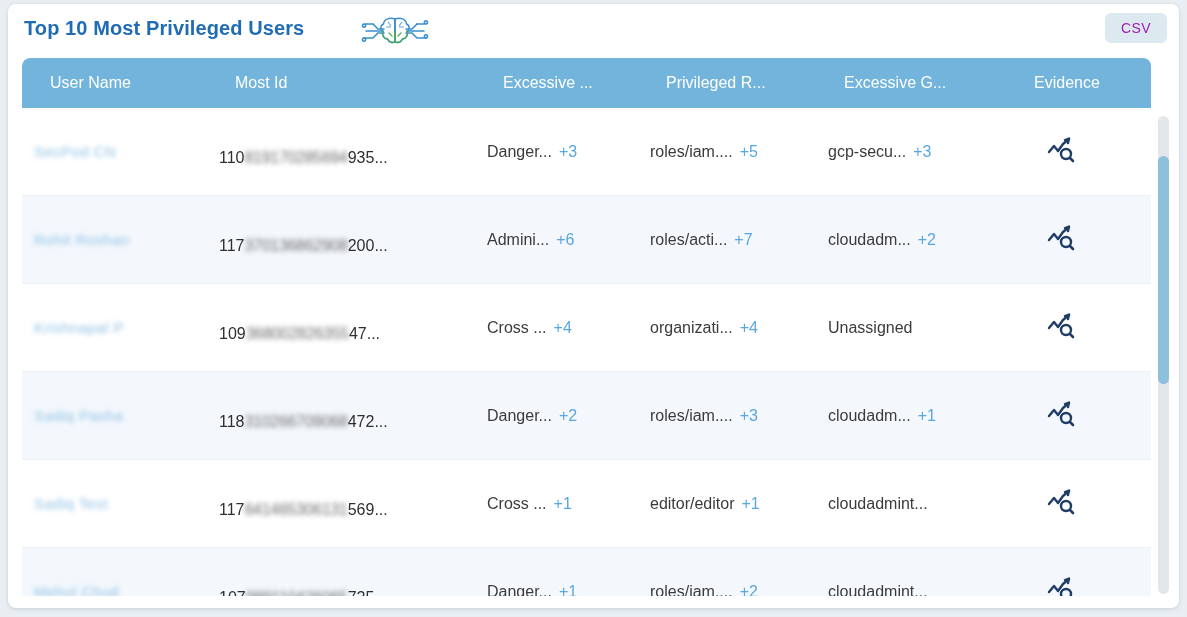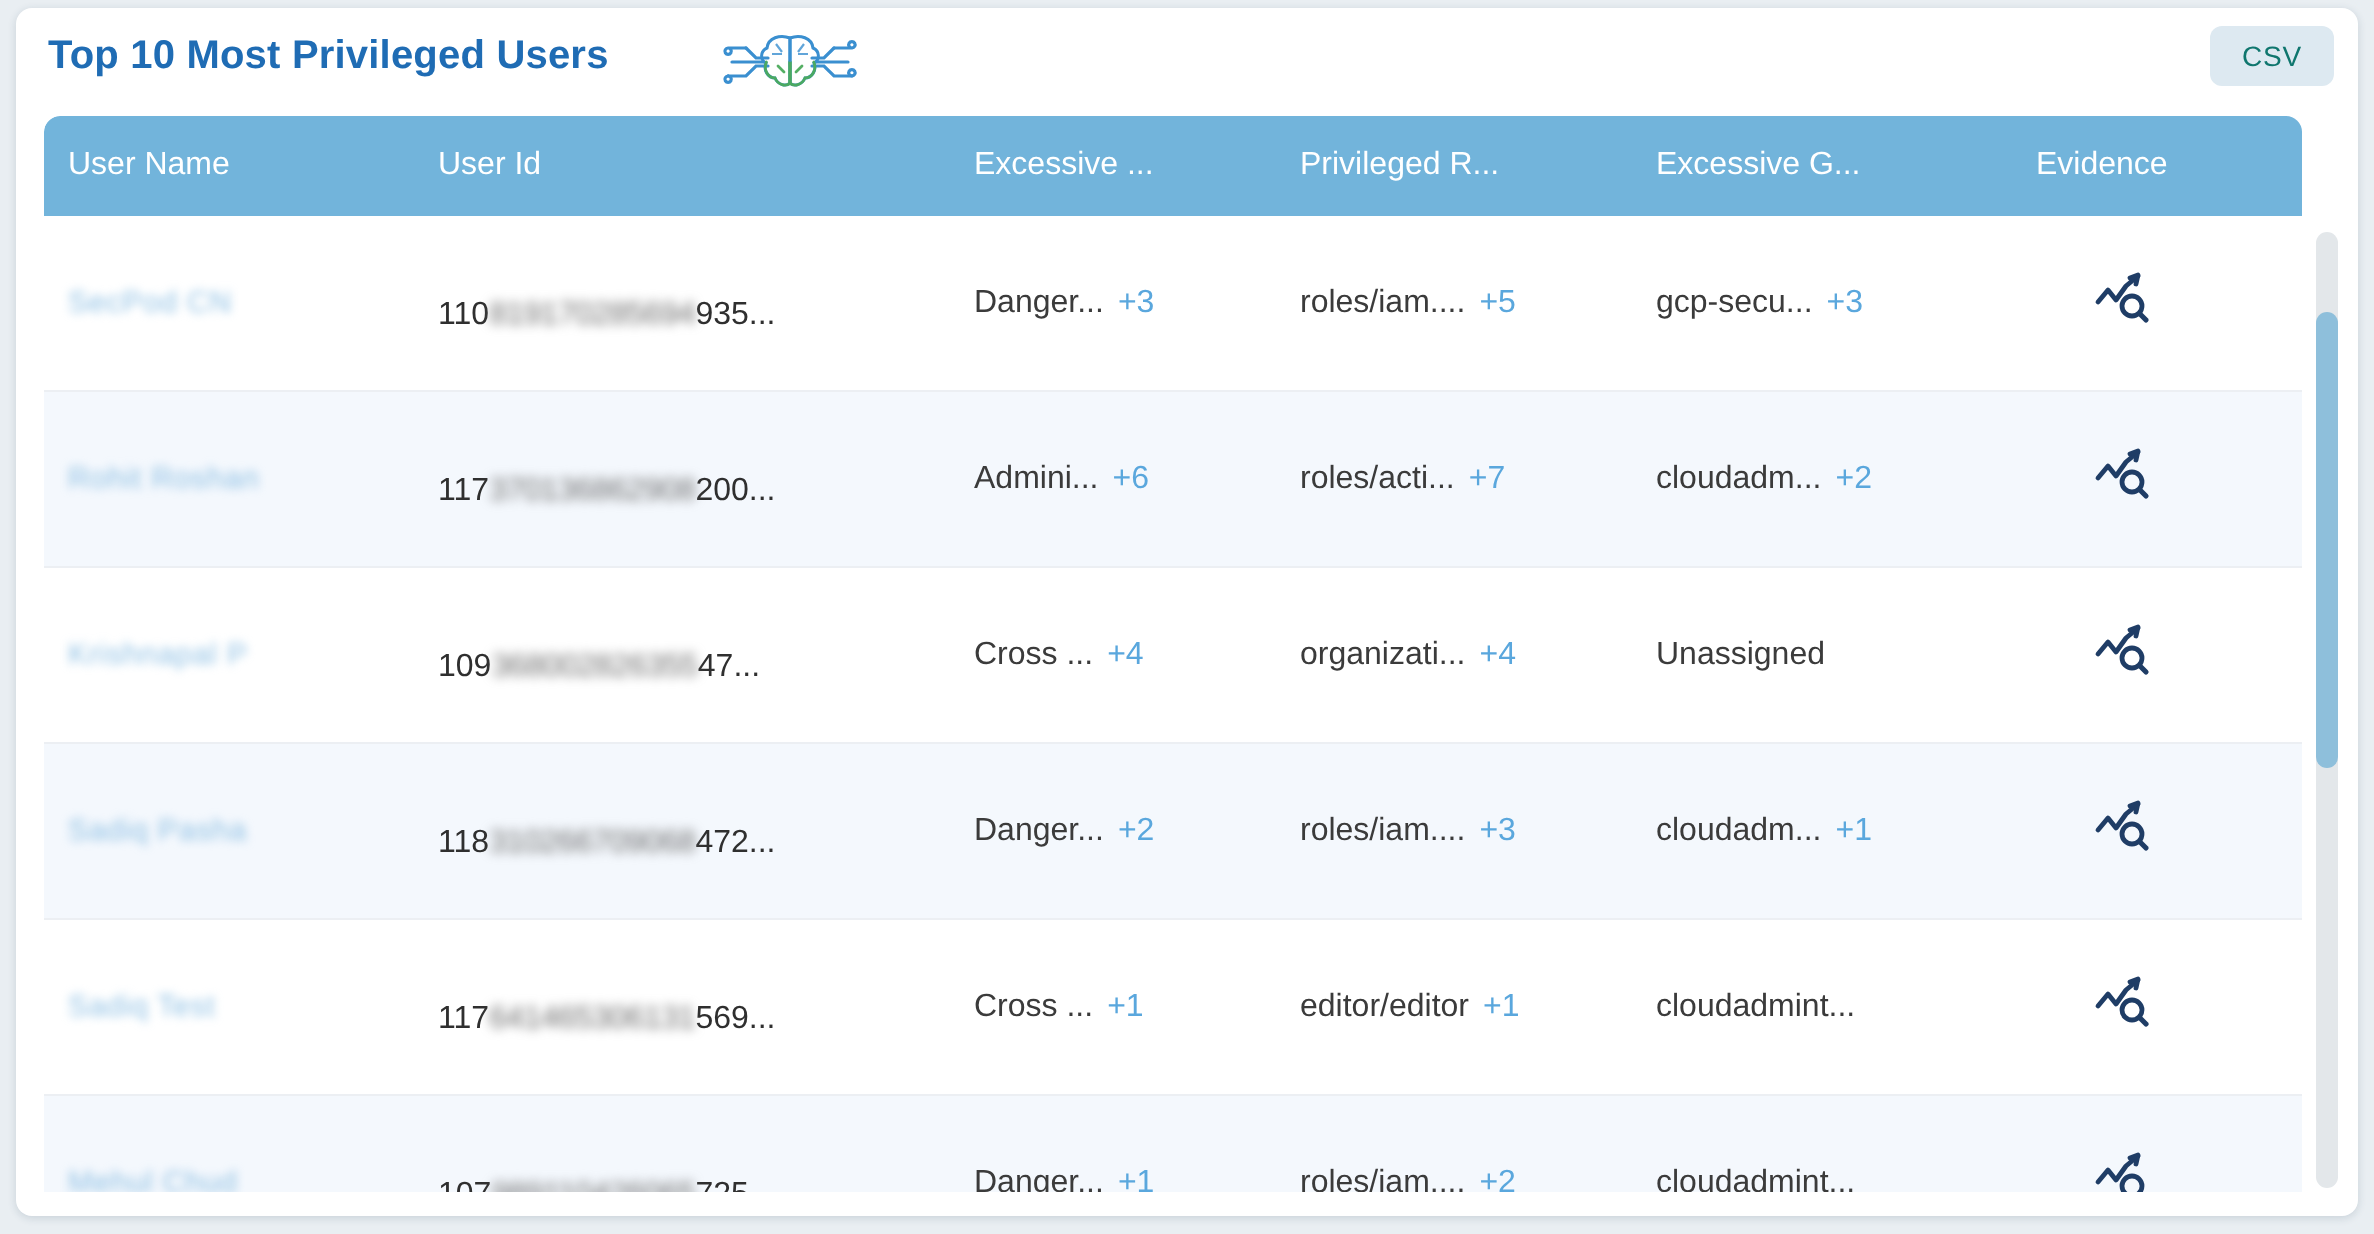--- a/index.html
+++ b/index.html
@@ -53,21 +53,21 @@
   }
   .csv-button {
     position: absolute;
     right: 12px;
     top: 9px;
     width: 62px;
     height: 30px;
     background: #dde9f1;
     border: none;
     border-radius: 6px;
-    color: #0f766e;
+    color: #a21caf;
     font-size: 14px;
     font-family: "Liberation Sans", sans-serif;
     letter-spacing: .4px;
     cursor: pointer;
     padding: 0;
   }
 
   
   .table-wrap {
     position: absolute;
@@ -83,21 +83,21 @@
     width: 1129px;
     table-layout: fixed;
   }
   table.grid thead th {
     background: #72b4db;
     color: #ffffff;
     font-size: 16px;
     font-weight: normal;
     text-align: left;
     height: 50px;
-    padding: 0 0 0 12px;
+    padding: 0 0 0 28px;
     white-space: nowrap;
     overflow: hidden;
   }
   thead tr th:first-child { border-top-left-radius: 8px; }
   thead tr th:last-child  { border-top-right-radius: 8px; }
 
   table.grid tbody td {
     height: 87px;
     font-size: 16px;
     color: #3b3b3b;
@@ -211,21 +211,21 @@
         <col class="c-name">
           <col class="c-uid">
           <col class="c-p">
         <col class="c-r">
           <col class="c-g">
           <col class="c-ev">
       </colgroup>
       <thead>
         <tr>
           <th>User Name</th>
-          <th>User Id</th>
+          <th>Most Id</th>
           <th>Excessive ...</th>
           <th>Privileged R...</th>
           <th>Excessive G...</th>
           <th>Evidence</th>
         </tr>
       </thead>
       <tbody id="tbody">
           <tr class="odd">
             <td><span class="uname">SecPod CN</span></td>
             <td><span class="uid"><span class="clear">110</span><span class="redact">819170285694</span><span class="clear">935...</span></span></td>

